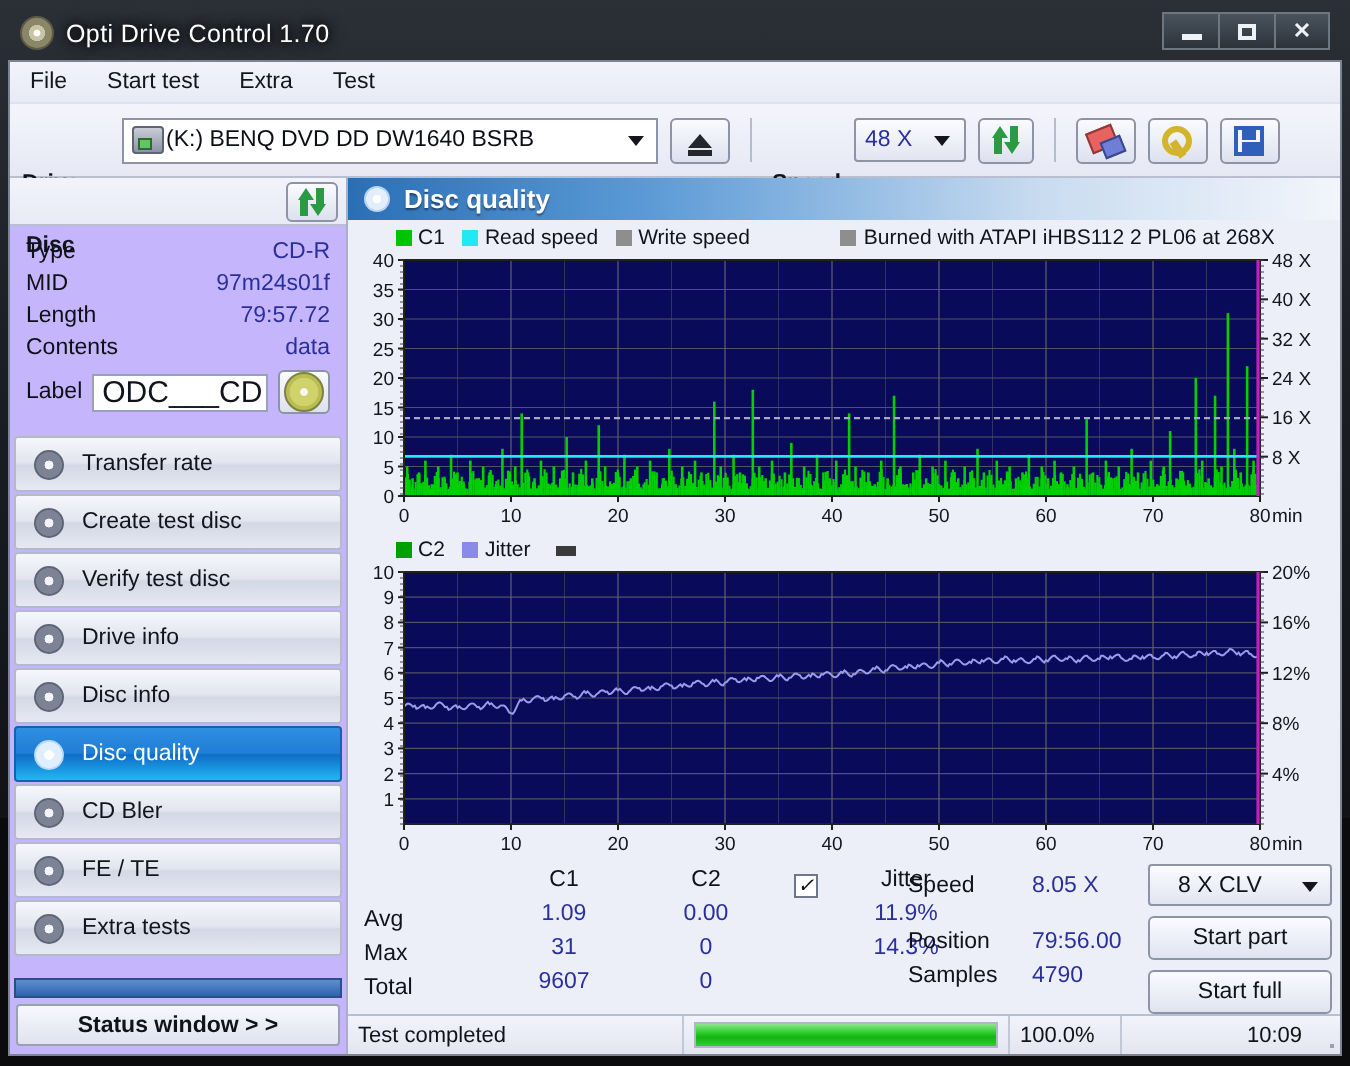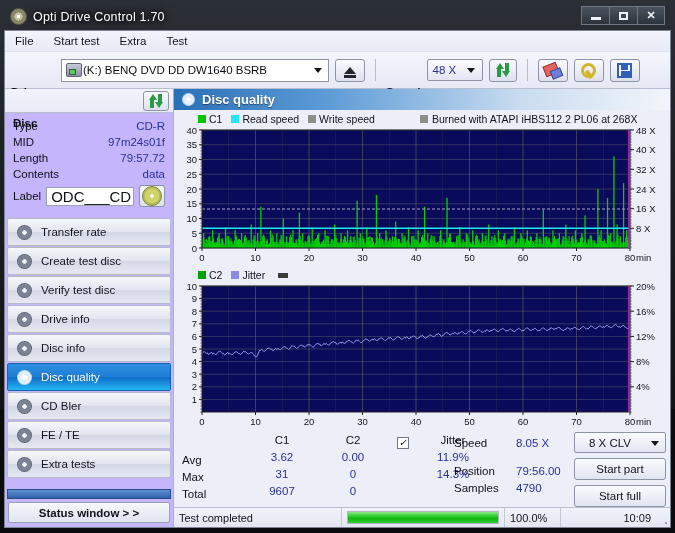--- a/index.html
+++ b/index.html
@@ -1410,21 +1410,21 @@
           <div class="stats-grid">
             <span class="rl"></span>
             <span class="hdr">C1</span>
             <span class="hdr">C2</span>
             <span>
                 <i class="chk">✓</i>
               </span>
             <span class="hdr">Jitter</span>
 
             <span class="rl">Avg</span>
-            <span class="num">3.62</span>
+            <span class="num">1.09</span>
             <span class="num">0.00</span>
             <span></span>
             <span class="num">11.9%</span>
 
             <span class="rl">Max</span>
             <span class="num">31</span>
             <span class="num">0</span>
             <span></span>
             <span class="num">14.3%</span>
 

